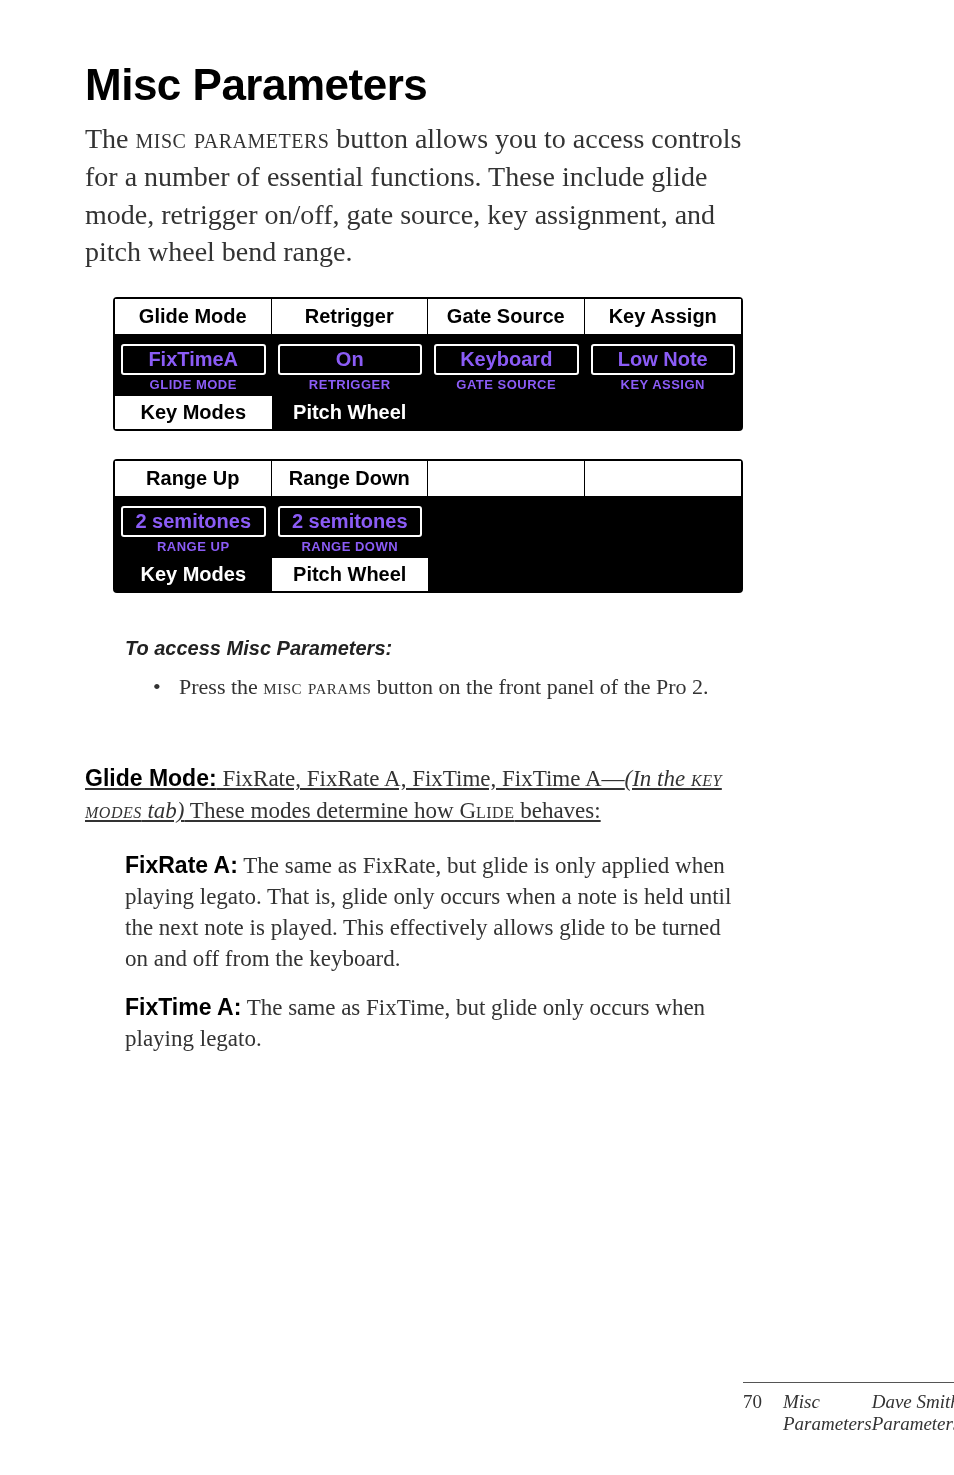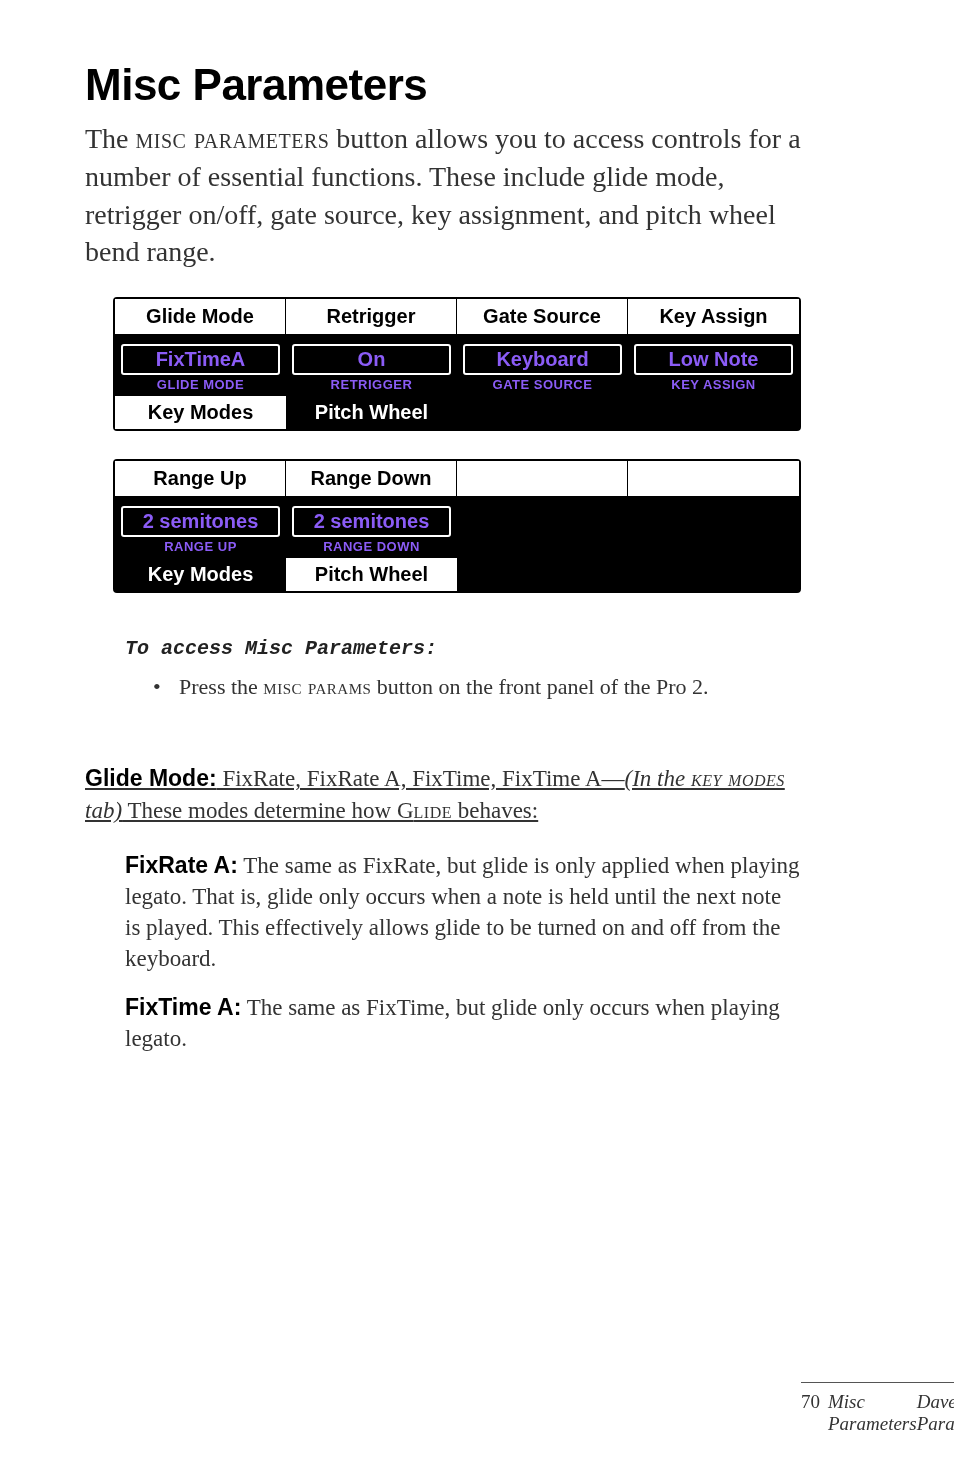--- a/index.html
+++ b/index.html
@@ -4,47 +4,47 @@
 <style>
   * { margin: 0; padding: 0; box-sizing: border-box; }
   html, body { width: 954px; height: 1475px; background: #fff; font-family: Georgia, 'Times New Roman', serif; color: #222; }
   .page { padding: 60px 75px 40px 85px; display: flex; flex-direction: row; height: 100%; }
   .content { flex: 1; }
   h1 { font-family: Arial, Helvetica, sans-serif; font-weight: 900; font-size: 44px; margin-bottom: 10px; color: #000; letter-spacing: -0.5px; }
   .intro { font-size: 28px; line-height: 1.35; margin-bottom: 26px; color: #333; }
   .sc { font-variant: small-caps; letter-spacing: 0.5px; }
 
   
-  .panel { width: 688px; margin-left: 28px; border: 2px solid #000; border-radius: 4px; background: #000; margin-bottom: 28px; }
+  .panel { width: 630px; margin-left: 28px; border: 2px solid #000; border-radius: 4px; background: #000; margin-bottom: 28px; }
   .panel-row { display: grid; grid-template-columns: repeat(4, 1fr); }
   .white-head { background: #fff; }
   .white-head .hcell { background: #fff; color: #000; font-family: Arial, sans-serif; font-weight: 700; font-size: 20px; text-align: center; padding: 6px 2px; border-right: 1px solid #000; }
   .white-head .hcell.last { border-right: none; }
   .black-body { background: #000; padding-top: 10px; }
   .black-body .vcell { color: #8b5cf6; text-align: center; font-family: Arial, sans-serif; }
   .black-body .vwrap { margin: 0 6px; }
   .val-box { border: 2px solid #fff; border-radius: 3px; font-weight: 700; font-size: 20px; padding: 2px 2px; margin-bottom: 2px; background: #000; }
   .val-label { font-size: 13px; font-weight: 700; letter-spacing: 0.5px; padding-bottom: 4px; }
   .tab-row .hcell { font-family: Arial, sans-serif; font-weight: 700; font-size: 20px; text-align: center; padding: 5px 2px; }
   .tab-row .active { background: #000; color: #fff; }
   .tab-row .inactive { background: #fff; color: #000; }
   .tab-row .empty { background: #000; }
 
-  .subhead { font-family: Liberation Mono, monospace; font-weight: 700; font-style: italic; font-size: 20px; margin: 44px 0 14px 40px; color: #222; }
+  .subhead { font-family: Liberation Sans, sans-serif; font-weight: 700; font-style: italic; font-size: 20px; margin: 44px 0 14px 40px; color: #222; }
   .bullet { margin-left: 68px; font-size: 22px; color: #333; display: flex; gap: 18px; }
   .bullet .dot { width: 8px; flex: 0 0 8px; }
 
   .def-lead { font-size: 23px; line-height: 1.4; margin-top: 62px; margin-bottom: 22px; color: #333; text-decoration: underline; }
   .bold-sans { font-family: Arial, Helvetica, sans-serif; font-weight: 800; color: #000; }
   .italic { font-style: italic; }
 
   .def-block { margin-left: 40px; font-size: 23px; line-height: 1.35; margin-bottom: 18px; color: #333; }
 
   .footer { border-top: 1px solid #555; margin-top: auto; padding-top: 8px; display: flex; justify-content: space-between; font-style: italic; font-size: 19px; color: #333; }
-  .footer .left { display: flex; gap: 8px; }
+  .footer .left { display: flex; gap: 21px; }
   .footer .pnum { font-style: normal; }
 </style>
 </head>
 <body>
 
 <div class="page">
   <div class="content">
     <h1>Misc Parameters</h1>
 
     <p class="intro">

